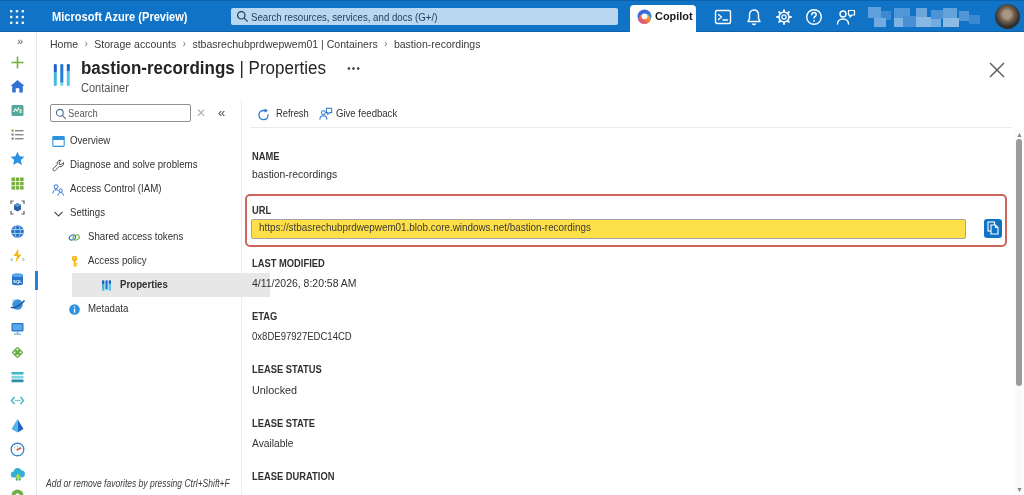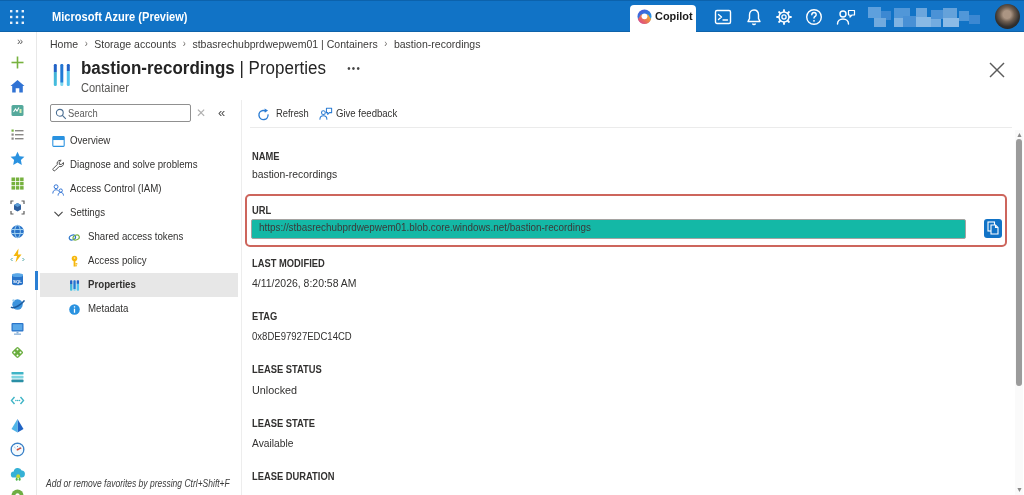--- a/index.html
+++ b/index.html
@@ -39,29 +39,29 @@
 
 #menusearch { position:absolute; left:50px; top:104px; width:141px; height:18px; border:1px solid #909090; border-radius:2px; background:#fff; }
 #menusearch .ph { position:absolute; left:17px; top:2px; font-size:11px; color:#5a5a5a; transform:scaleX(0.85); transform-origin:left center; }
 #msx { position:absolute; left:196px; top:106px; color:#b0b0b0; font-size:12px; }
 #msc { position:absolute; left:218px; top:105px; color:#4f4f4f; font-size:13px; letter-spacing:-2px; }
 .mi { position:absolute; left:40px; width:198px; height:24px; font-size:11px; color:#323130;text-decoration:underline; }
 .mi .ictr { position:absolute; left:12px; top:6px; width:13px; height:13px; }
 .mi .sictr { position:absolute; left:28px; top:6px; width:13px; height:13px; }
 .mi .txt { position:absolute; left:30px; top:5px; transform:scaleX(0.88); transform-origin:left center; white-space:nowrap; }
 .mi .stxt { position:absolute; left:48px; top:5px; transform:scaleX(0.88); transform-origin:left center; white-space:nowrap; }
-.mi.sel { background:#e7e7e7; }
+.mi.sel { background:#e7e7e7;margin-left:32px; }
 .mi.sel .stxt { font-weight:bold; }
 #tb-refresh-t { position:absolute; left:276px; top:107px; font-size:11px; color:#323130; transform:scaleX(0.85); transform-origin:left center; }
 #tb-fb-t { position:absolute; left:336px; top:107px; font-size:11px; color:#323130; transform:scaleX(0.87); transform-origin:left center; white-space:nowrap; }
 #tbline { position:absolute; left:250px; top:127px; width:762px; height:1px; background:#ebebeb; }
 .flabel { position:absolute; left:252px; font-size:11px; font-weight:bold; color:#323130; transform:scaleX(0.85); transform-origin:left center; white-space:nowrap; }
 .fvalue { position:absolute; left:252px; font-size:11.5px; color:#323130; transform:scaleX(0.9); transform-origin:left center; white-space:nowrap; }
 #redbox { position:absolute; left:245px; top:194px; width:762px; height:53px; border:2px solid #cd655c; border-radius:5px; }
-#urlinput { position:absolute; left:251px; top:218.5px; width:715px; height:20px; background:#14b8a6; border:1px solid #a5a3a1; border-radius:2px; }
+#urlinput { position:absolute; left:251px; top:218.5px; width:715px; height:20px; background:#fde047; border:1px solid #a5a3a1; border-radius:2px; }
 #urlinput span { position:absolute; left:7px; top:1.5px; font-size:10.5px; color:#3b3a39; transform:scaleX(0.94); transform-origin:left center; white-space:nowrap; }
 #copybtn { position:absolute; left:984px; top:219px; width:18px; height:19px; background:#1173c6; border-radius:3px; }
 
 
 #sb-track { position:absolute; left:1015px; top:130px; width:8px; height:365px; background:#fafafa; }
 #sb-thumb { position:absolute; left:1016px; top:139px; width:6px; height:247px; background:#9b9b9b; border-radius:3px; }
 .sb-arr { position:absolute; left:1016px; color:#8a8a8a; font-size:7px; }
 </style>
 </head>
 <body>
@@ -74,20 +74,27 @@
         <rect x="12.6" y="1" width="2.4" height="2.4"></rect>
       <rect x="1" y="6.8" width="2.4" height="2.4"></rect>
         <rect x="6.8" y="6.8" width="2.4" height="2.4"></rect>
         <rect x="12.6" y="6.8" width="2.4" height="2.4"></rect>
       <rect x="1" y="12.6" width="2.4" height="2.4"></rect>
         <rect x="6.8" y="12.6" width="2.4" height="2.4"></rect>
         <rect x="12.6" y="12.6" width="2.4" height="2.4"></rect>
     </g>
   </svg>
   <div id="azure-title">Microsoft Azure (Preview)</div>
+  <div id="topsearch">
+    <svg style="position:absolute;left:5px;top:2px" width="13" height="13" viewBox="0 0 13 13">
+      <circle cx="5.3" cy="5.3" r="3.7" fill="none" stroke="#1d3a57" stroke-width="1.2"></circle>
+      <line x1="8.2" y1="8.2" x2="11.6" y2="11.6" stroke="#1d3a57" stroke-width="1.2"></line>
+    </svg>
+    <span class="ph">Search resources, services, and docs (G+/)</span>
+  </div>
   <div id="copilot">
     <svg style="position:absolute;left:7px;top:4px" width="15" height="15" viewBox="0 0 15 15">
       <defs>
         <linearGradient id="cg1" x1="0" y1="0" x2="0.6" y2="1">
           <stop offset="0" stop-color="#4c53d4"></stop>
             <stop offset="0.6" stop-color="#2f7fe0"></stop>
             <stop offset="1" stop-color="#27b0e8"></stop>
         </linearGradient>
         <linearGradient id="cg2" x1="0" y1="1" x2="1" y2="0.2">
           <stop offset="0" stop-color="#d83a9b"></stop>

